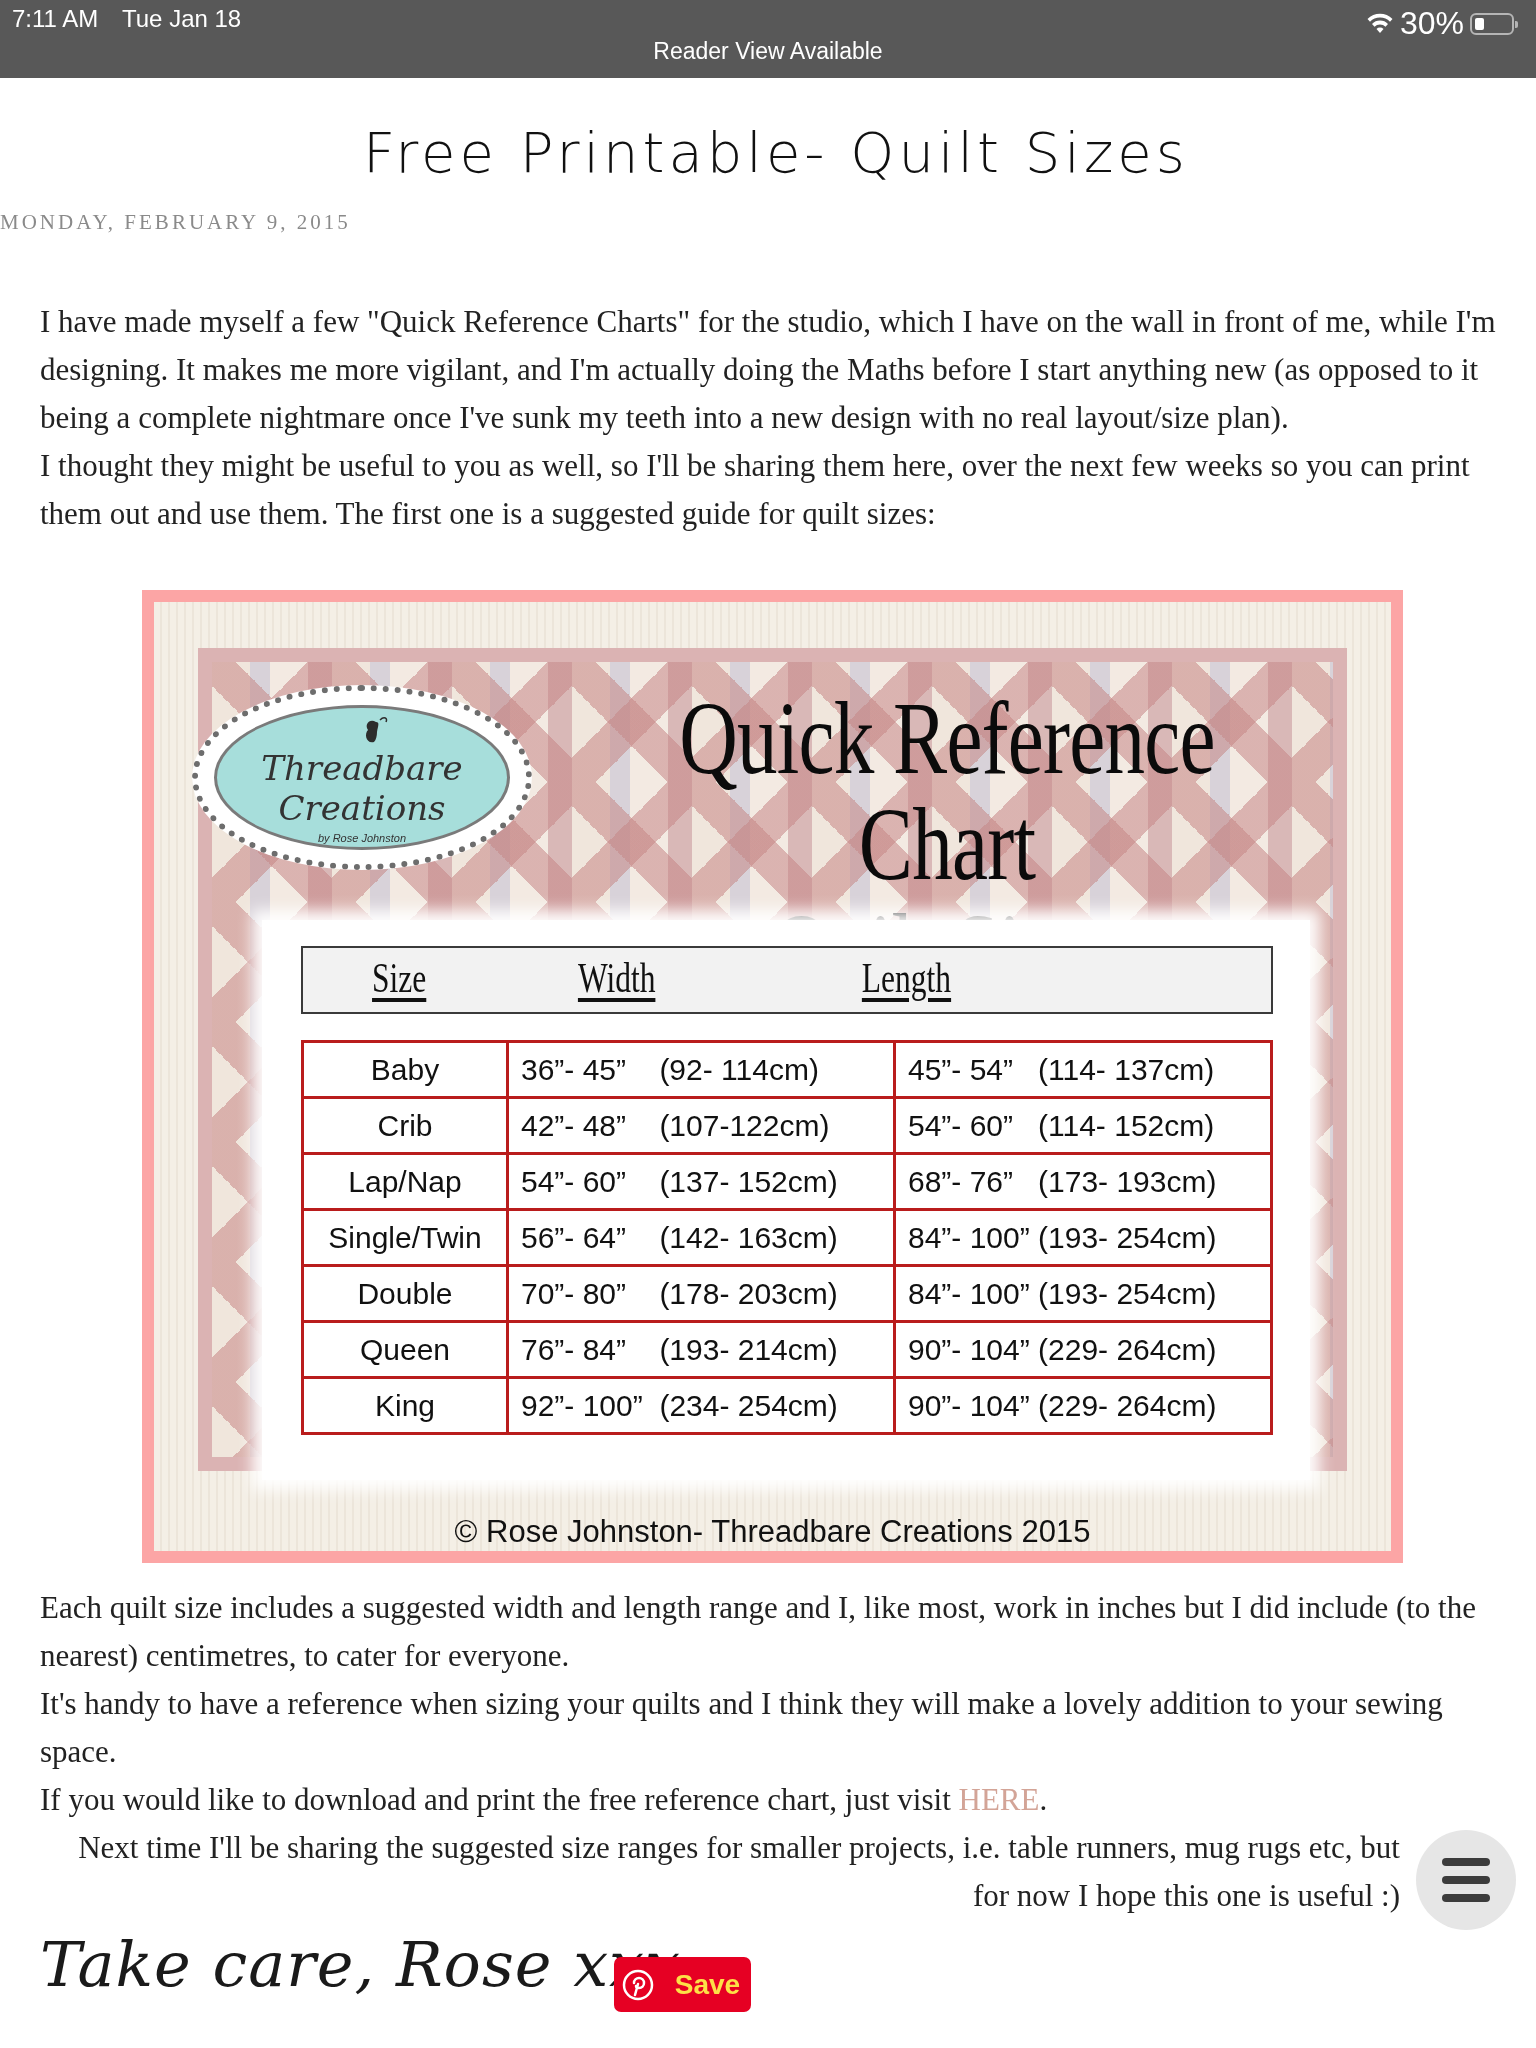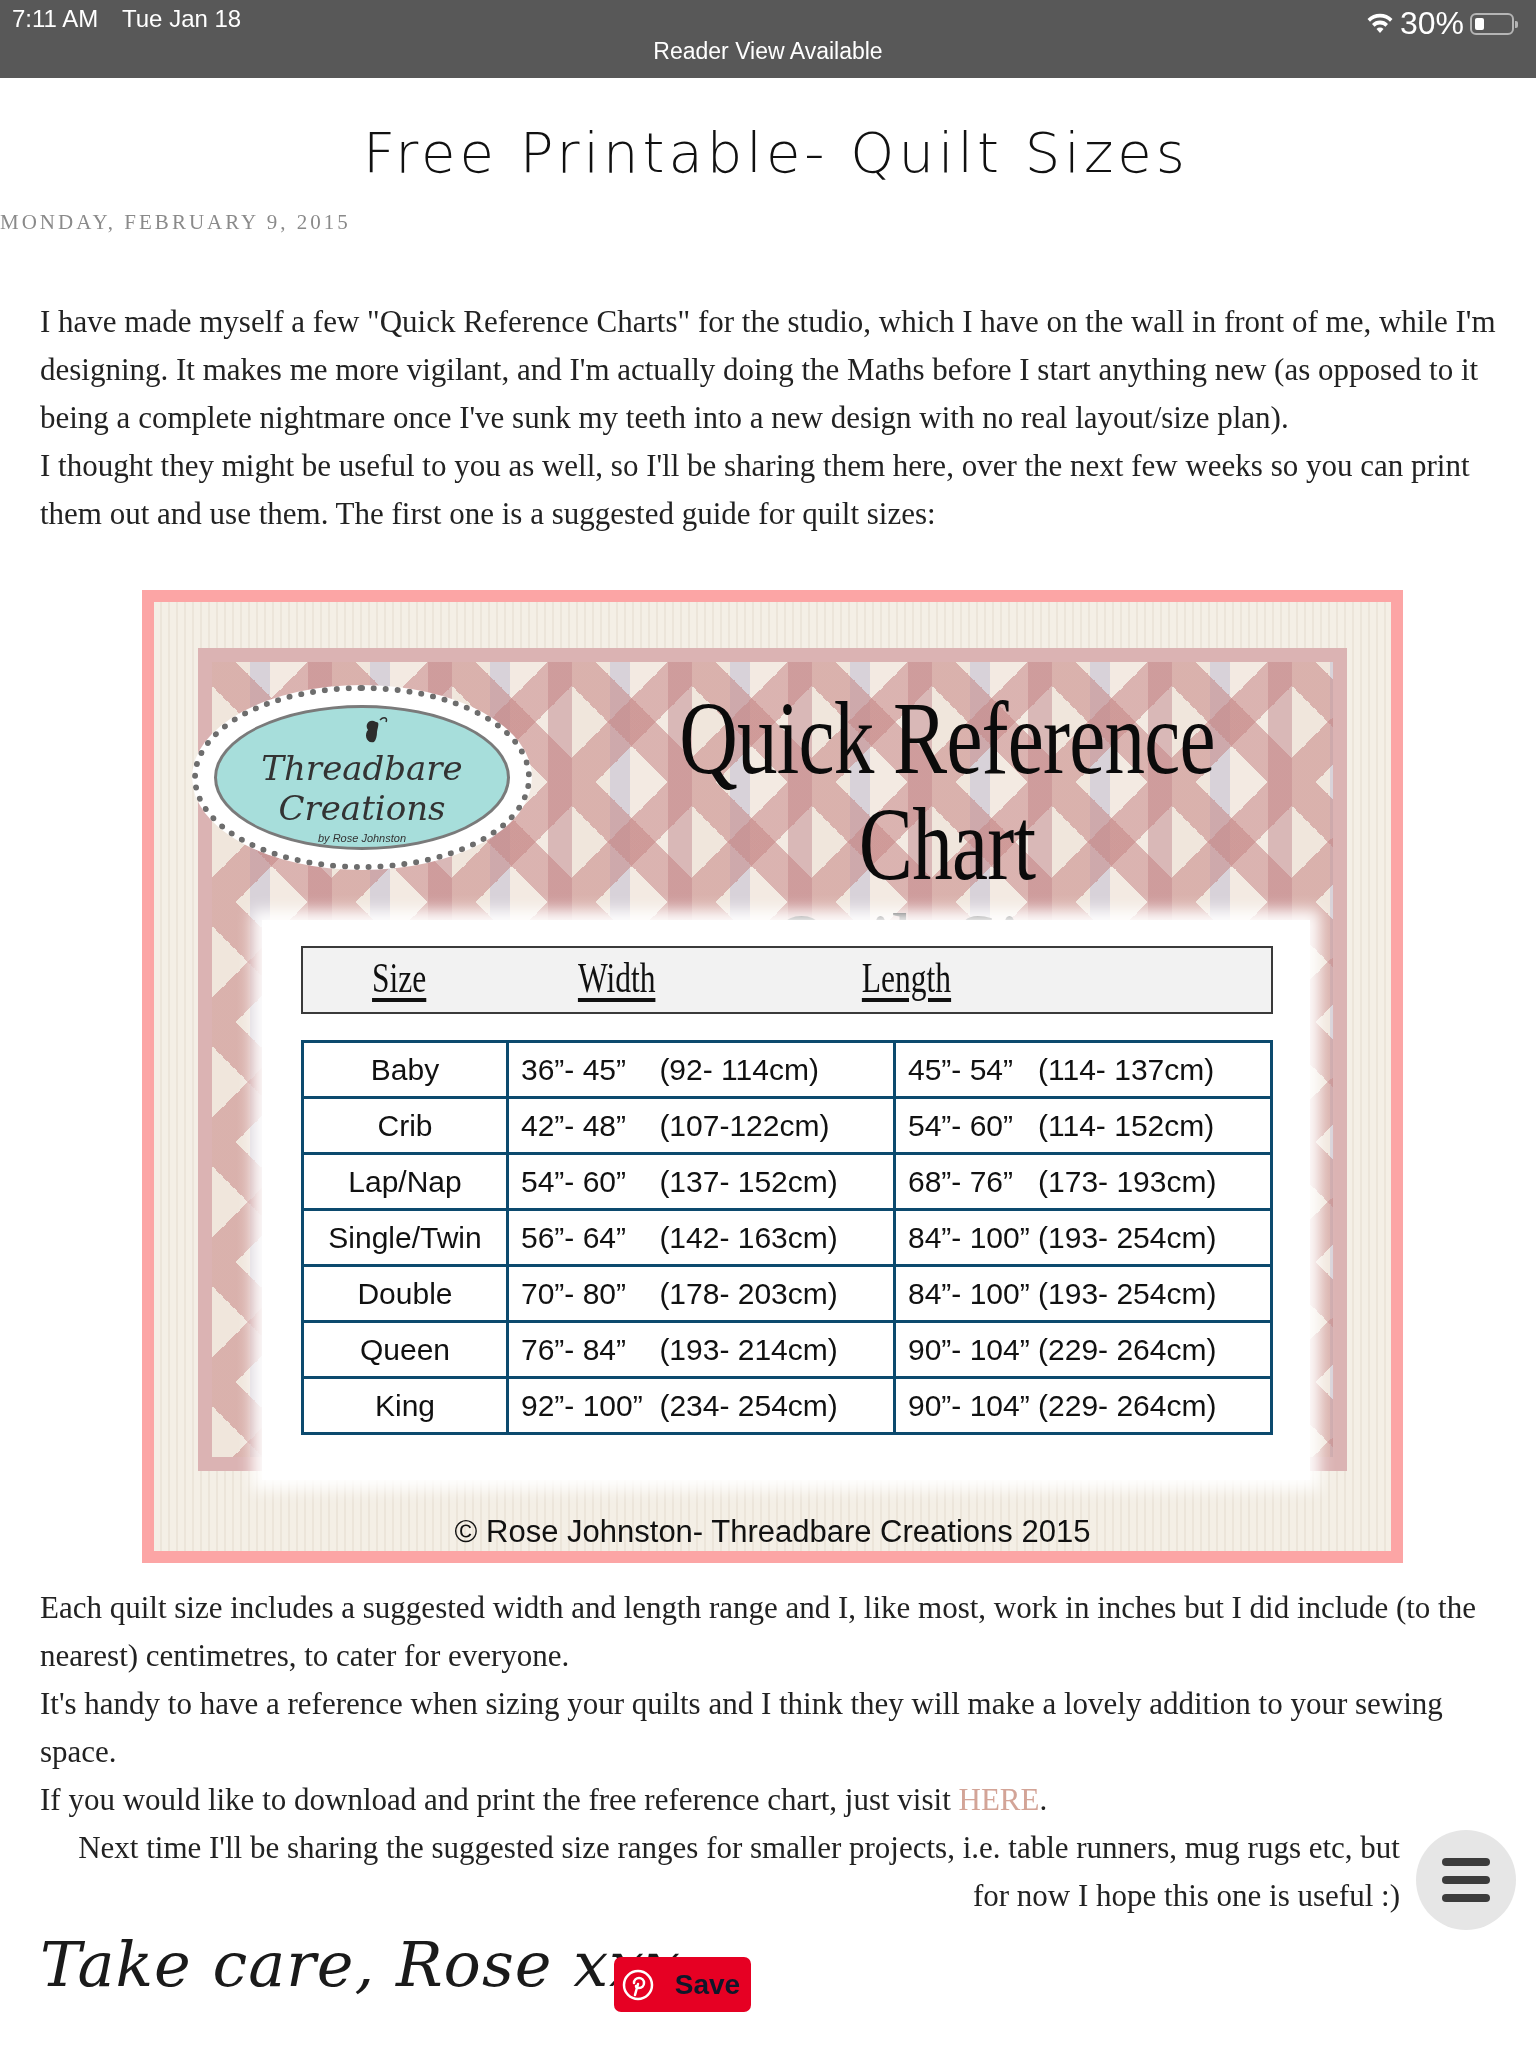--- a/index.html
+++ b/index.html
@@ -86,35 +86,35 @@
     position: absolute; left: 159px; top: 356px; width: 972px; height: 68px;
     background: #f2f2f2; border: 2px solid #3a3a3a; box-sizing: border-box;
     font-family: "Liberation Serif", serif; font-size: 42px; color: #111;
   }
   .header-box span { position: absolute; top: 6px; text-decoration: underline; text-underline-offset: 6px; transform: scaleX(0.75); transform-origin: center; }
   .quilt-table {
     position: absolute; left: 159px; top: 450px; width: 972px;
     border-collapse: collapse; font-family: "Liberation Sans", sans-serif; font-size: 30px; color: #111;
     border: 3px solid #5b8fc7;
   }
-  .quilt-table td { border: 3px solid #0c4a6e; height: 53px; padding: 0 12px; white-space: pre; }
+  .quilt-table td { border: 3px solid #b91c1c; height: 53px; padding: 0 12px; white-space: pre; }
   .quilt-table td.size-cell { width: 178px; text-align: center; }
   .quilt-table td.width-cell { width: 360px; }
   .copyright {
     position: absolute; left: 0; width: 1261px; top: 924px; text-align: center;
     font-family: "Liberation Sans", sans-serif; font-size: 31px; color: #111;
   }
 
   .signature {
     position: absolute; left: 40px; top: 1928px; font-family: "DejaVu Serif", serif; font-style: italic;
     font-size: 62px; color: #1a1a1a; letter-spacing: 1px;
   }
   .save-button {
     position: absolute; left: 614px; top: 1957px; width: 137px; height: 55px;
-    background: #e60023; border-radius: 7px; color: #0f172a; display: flex; align-items: center; justify-content: center; gap: 20px;
+    background: #e60023; border-radius: 7px; color: #fde047; display: flex; align-items: center; justify-content: center; gap: 20px;
     font-family: "Liberation Sans", sans-serif; font-weight: bold; font-size: 28px; box-sizing: border-box; padding-right: 4px;
   }
   .pinterest-icon { width: 34px; height: 34px; }
   .menu-button {
     position: absolute; left: 1416px; top: 1830px; width: 100px; height: 100px; border-radius: 50%;
     background: #e6e6e6; display: flex; flex-direction: column; align-items: center; justify-content: center; gap: 10px;
   }
   .menu-button .bar { width: 48px; height: 8px; border-radius: 4px; background: #3c3c3c; }
 </style>
 </head>

